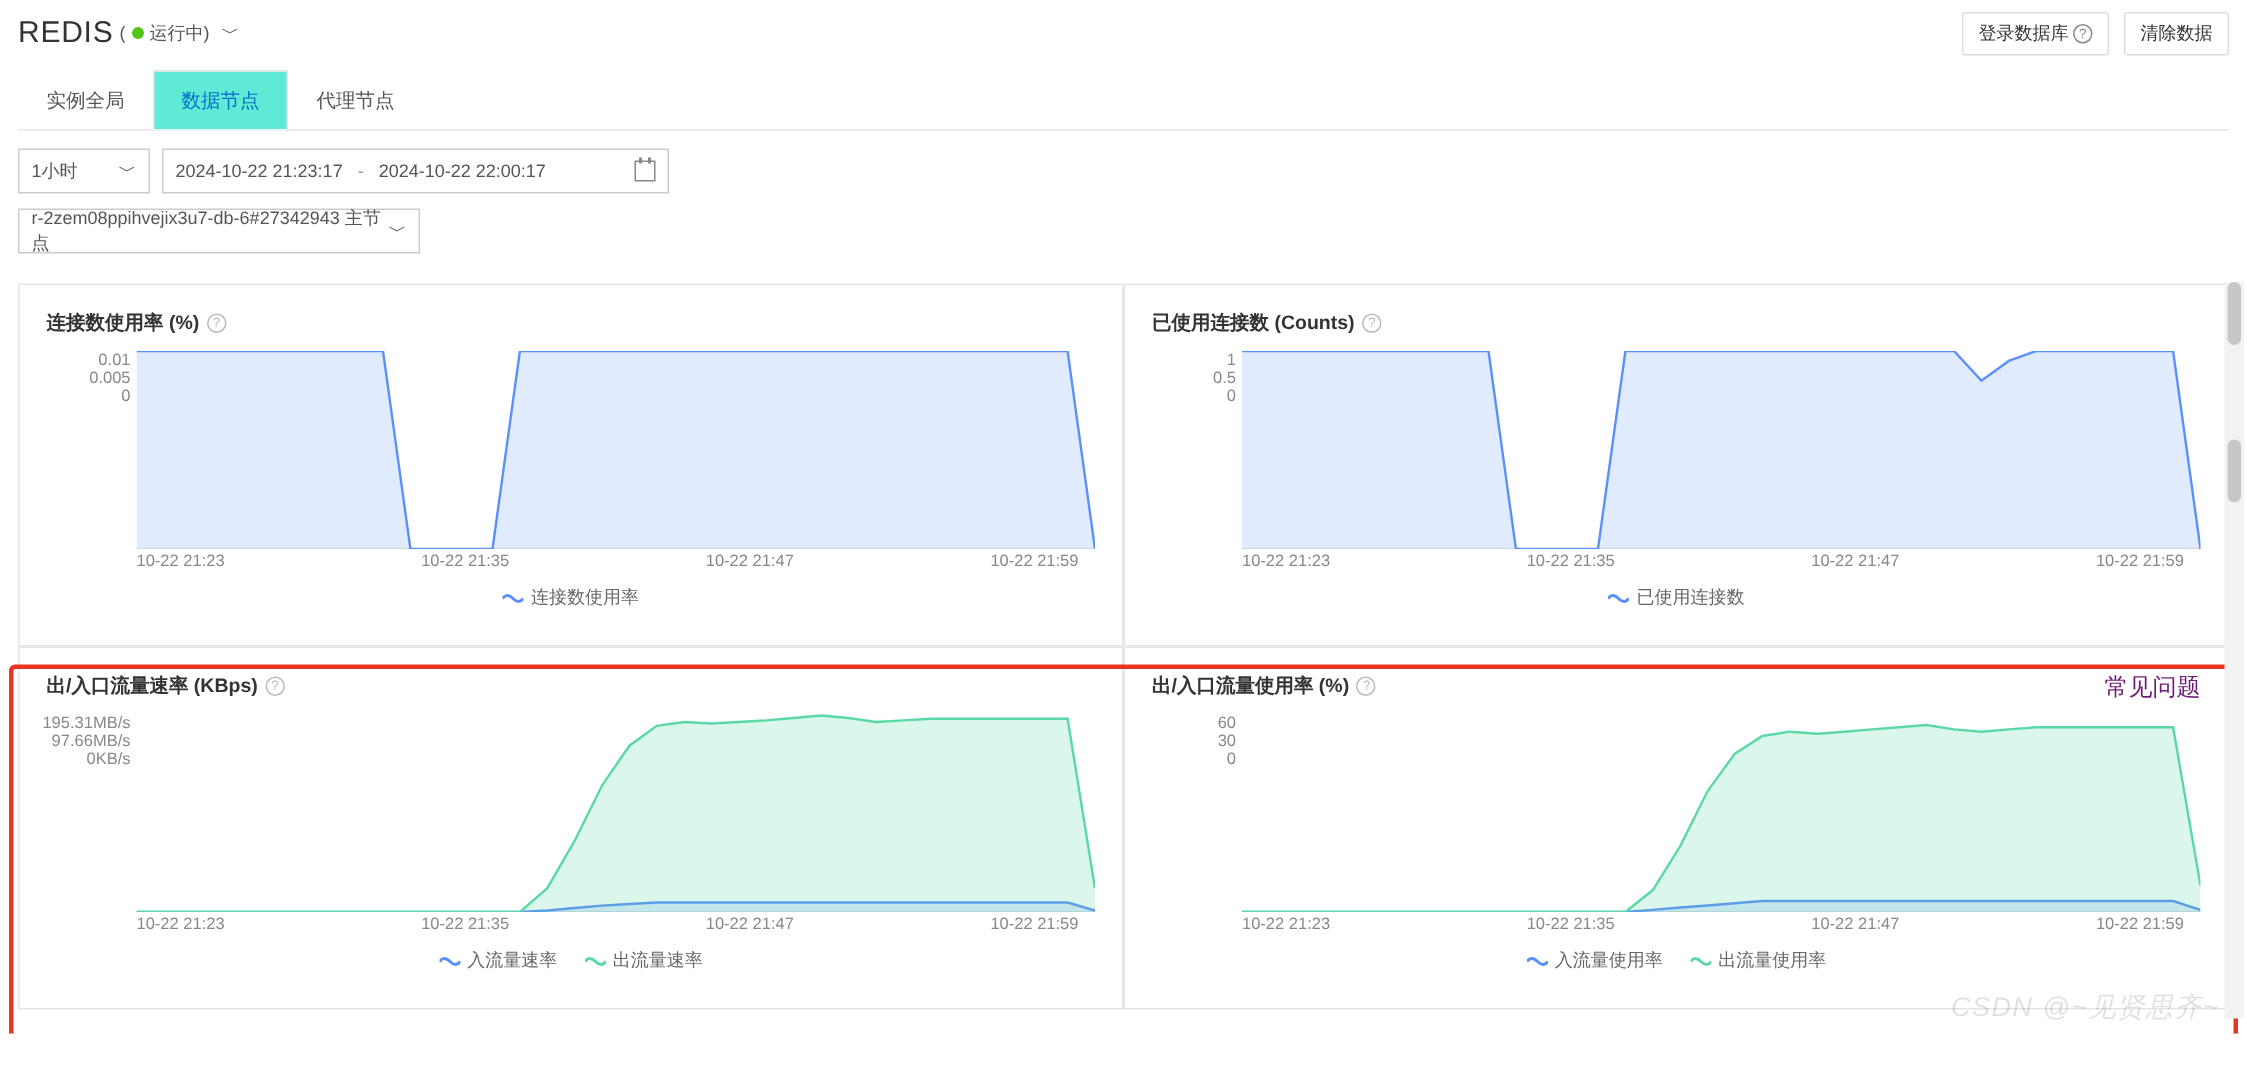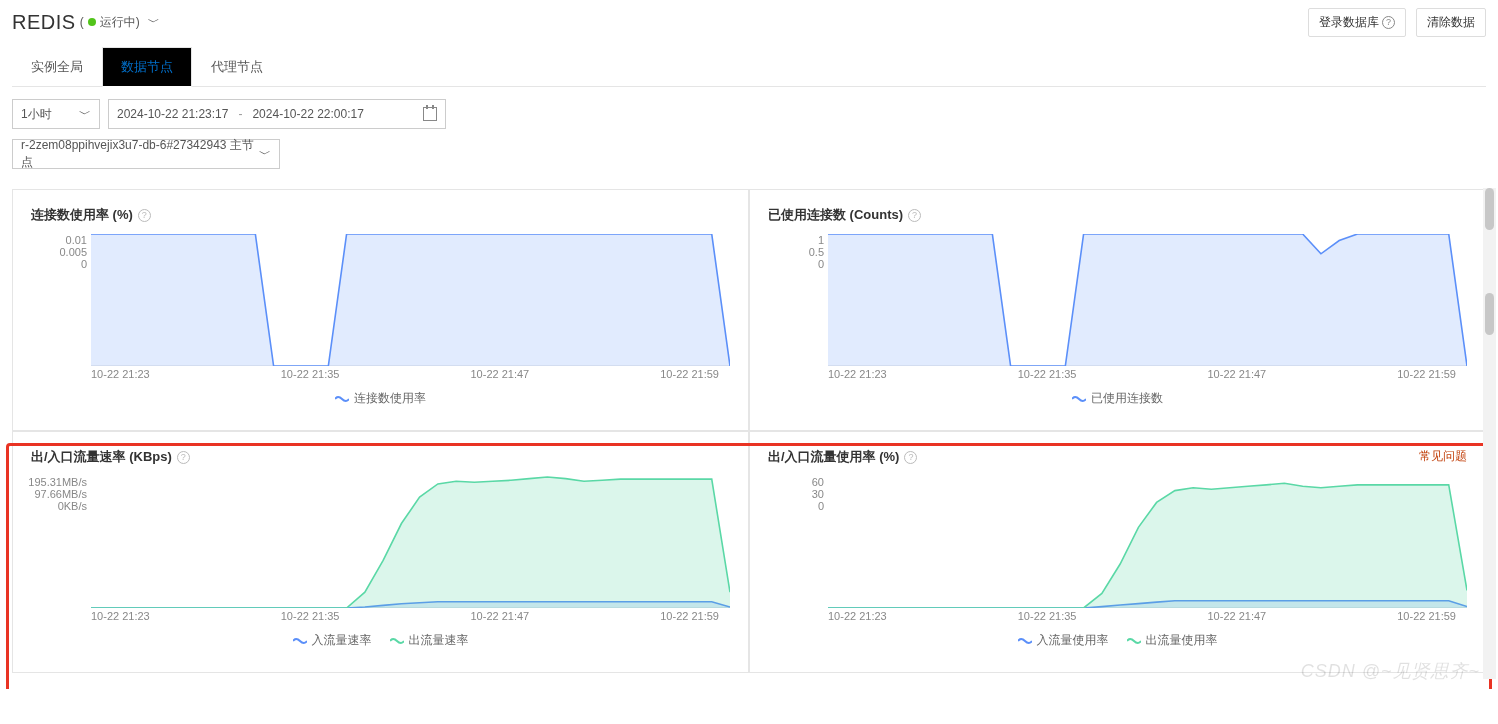--- a/index.html
+++ b/index.html
@@ -9,21 +9,21 @@
   .hdr-left { display:flex; align-items:center; gap:4px; }
   .hdr-title { font-size:20px; font-weight:400; letter-spacing:0.5px; }
   .status-wrap { display:flex; align-items:center; font-size:12px; color:#555; }
   .status-dot { width:8px; height:8px; border-radius:50%; background:#52c41a; display:inline-block; margin-right:4px; margin-left:4px;}
   .chevron { font-size:12px; color:#555; margin-left:4px; }
   .hdr-right { display:flex; gap:10px; }
   .btn { border:1px solid #ddd; background:#fff; padding:5px 10px; font-size:12px; cursor:pointer; border-radius:2px; color:#333; display:flex; align-items:center; gap:3px;}
   .help-icon { width:13px;height:13px;border:1px solid #888;border-radius:50%;display:inline-flex;align-items:center;justify-content:center;font-size:9px;color:#888;}
   .tabs { display:flex; border-bottom:1px solid #e5e5e5; margin-top:6px; }
   .tab { padding:10px 18px; font-size:13px; color:#555; cursor:pointer; border:1px solid transparent; border-bottom:none; position:relative; top:1px; }
-  .tab.active { color:#0070cc; border:1px solid #e5e5e5; border-bottom:1px solid #fff; background:#000000; }
+  .tab.active { color:#0070cc; border:1px solid #e5e5e5; border-bottom:1px solid #fff; background:#5eead4; }
   .filters { display:flex; gap:8px; margin-top:12px; }
   .select, .range, .nodeSel { border:1px solid #ccc; background:#fff; display:flex; align-items:center; padding:0 8px; height:30px; font-size:12px; color:#555; }
   .select { width:88px; justify-content:space-between; }
   .range { width:338px; gap:10px; }
   .range .dash { color:#999; }
   .cal-icon { width:14px;height:14px;border:1px solid #888; position:relative; margin-left:auto;}
   .cal-icon::before{content:"";position:absolute;top:-3px;left:2px;width:2px;height:4px;background:#888;}
   .cal-icon::after{content:"";position:absolute;top:-3px;right:2px;width:2px;height:4px;background:#888;}
   .nodeSel { width:268px; margin-top:10px; justify-content:space-between; }
   .charts-grid { display:grid; grid-template-columns: 1fr 1fr; gap:0; margin-top:20px; position:relative;}
@@ -31,21 +31,21 @@
   .card-title { font-size:13px; font-weight:600; color:#333; display:flex; align-items:center; gap:5px;}
   .q-icon { width:13px;height:13px;border:1px solid #bbb;border-radius:50%;display:inline-flex;align-items:center;justify-content:center;font-size:9px;color:#bbb; font-weight:400;}
   .chart-body { position:relative; height:150px; margin-top:10px; }
   .y-axis { position:absolute; left:0; top:0; bottom:18px; width:60px; display:flex; flex-direction:column; justify-content:flex-start; align-items:flex-end; font-size:11px; color:#888; padding-right:4px;}
   .plot { position:absolute; left:60px; right:0; top:0; bottom:18px; }
   .x-axis { position:absolute; left:60px; right:11px; bottom:0; height:16px; display:flex; justify-content:space-between; font-size:11px; color:#888;}
   .legend { display:flex; justify-content:center; gap:18px; font-size:12px; color:#666; margin-top:6px;}
   .lg-line { display:inline-block; width:14px; position:relative;}
   .lg-line svg{display:block;}
   .lg-item { display:flex; align-items:center; gap:5px;}
-  .faq { position:absolute; top:16px; right:18px; color:#c2410c; font-size:12px; cursor:pointer;}
+  .faq { position:absolute; top:16px; right:18px; color:#701a75; font-size:16px; cursor:pointer;}
   .highlight-box { position:absolute; border:3px solid #e93323; border-radius:4px; pointer-events:none; }
   .watermark { position:absolute; right:18px; bottom:6px; font-size:18px; color:rgba(0,0,0,0.12); font-style:italic; letter-spacing:1px; pointer-events:none;}
   .scroll-track { position:absolute; right:2px; top:188px; bottom:10px; width:13px; background:#f2f2f2;}
   .scroll-thumb { position:absolute; left:2px; right:2px; background:#c7c7c7; border-radius:5px;}
 </style>
 </head>
 <body>
 <div class="page">
 
 <div class="hdr">

